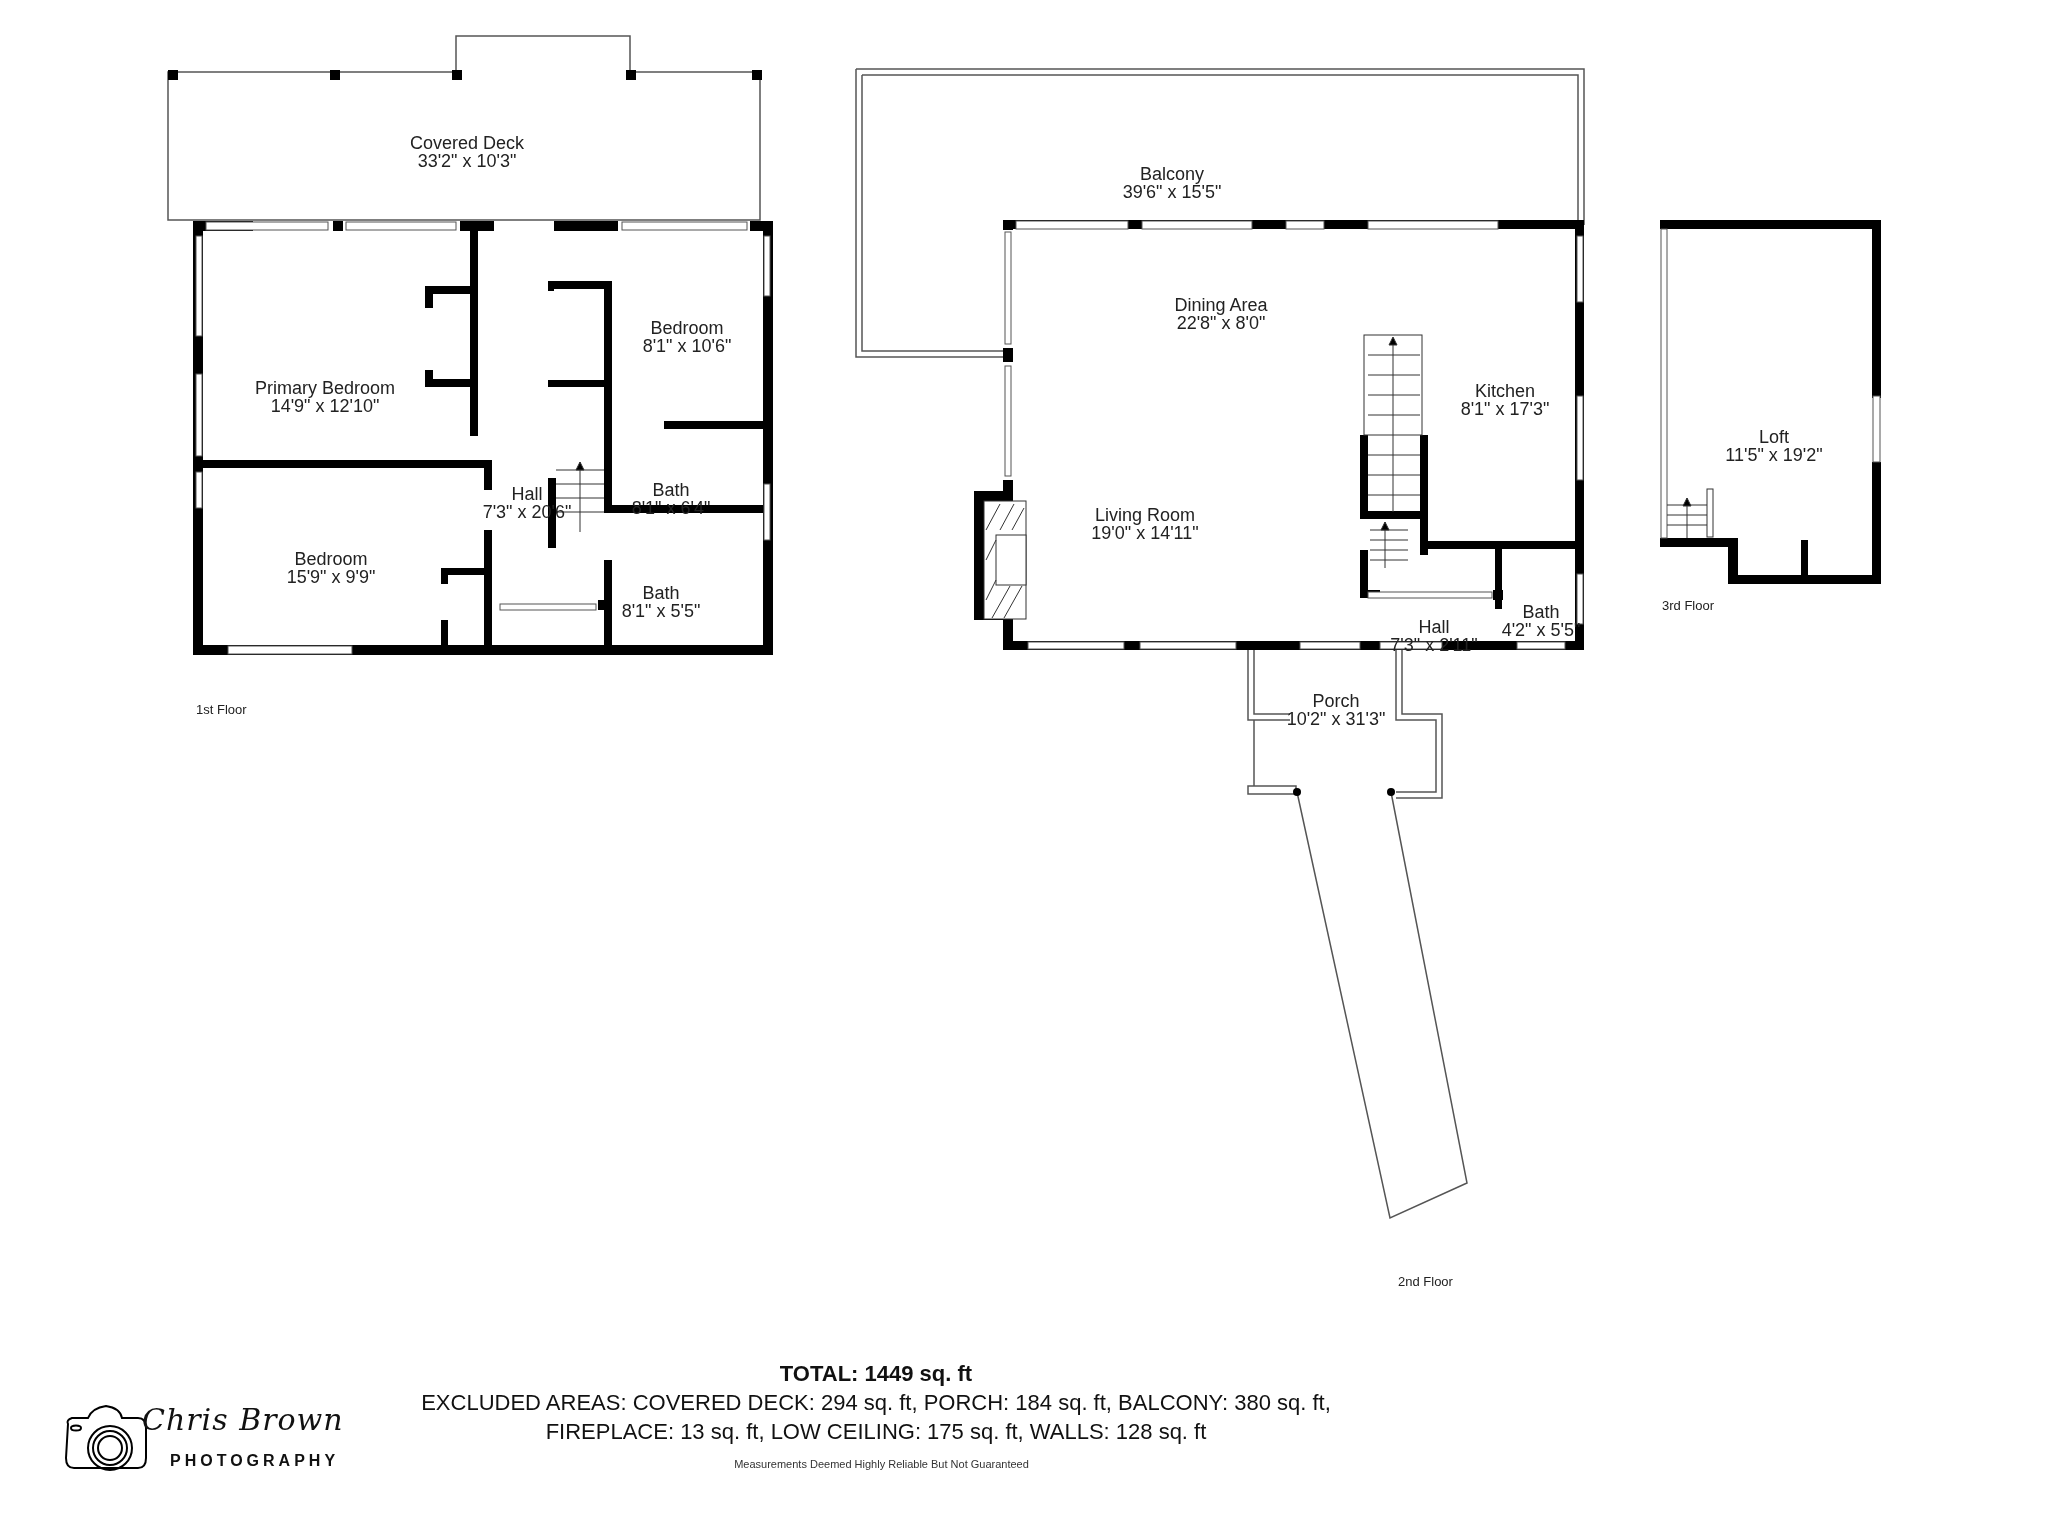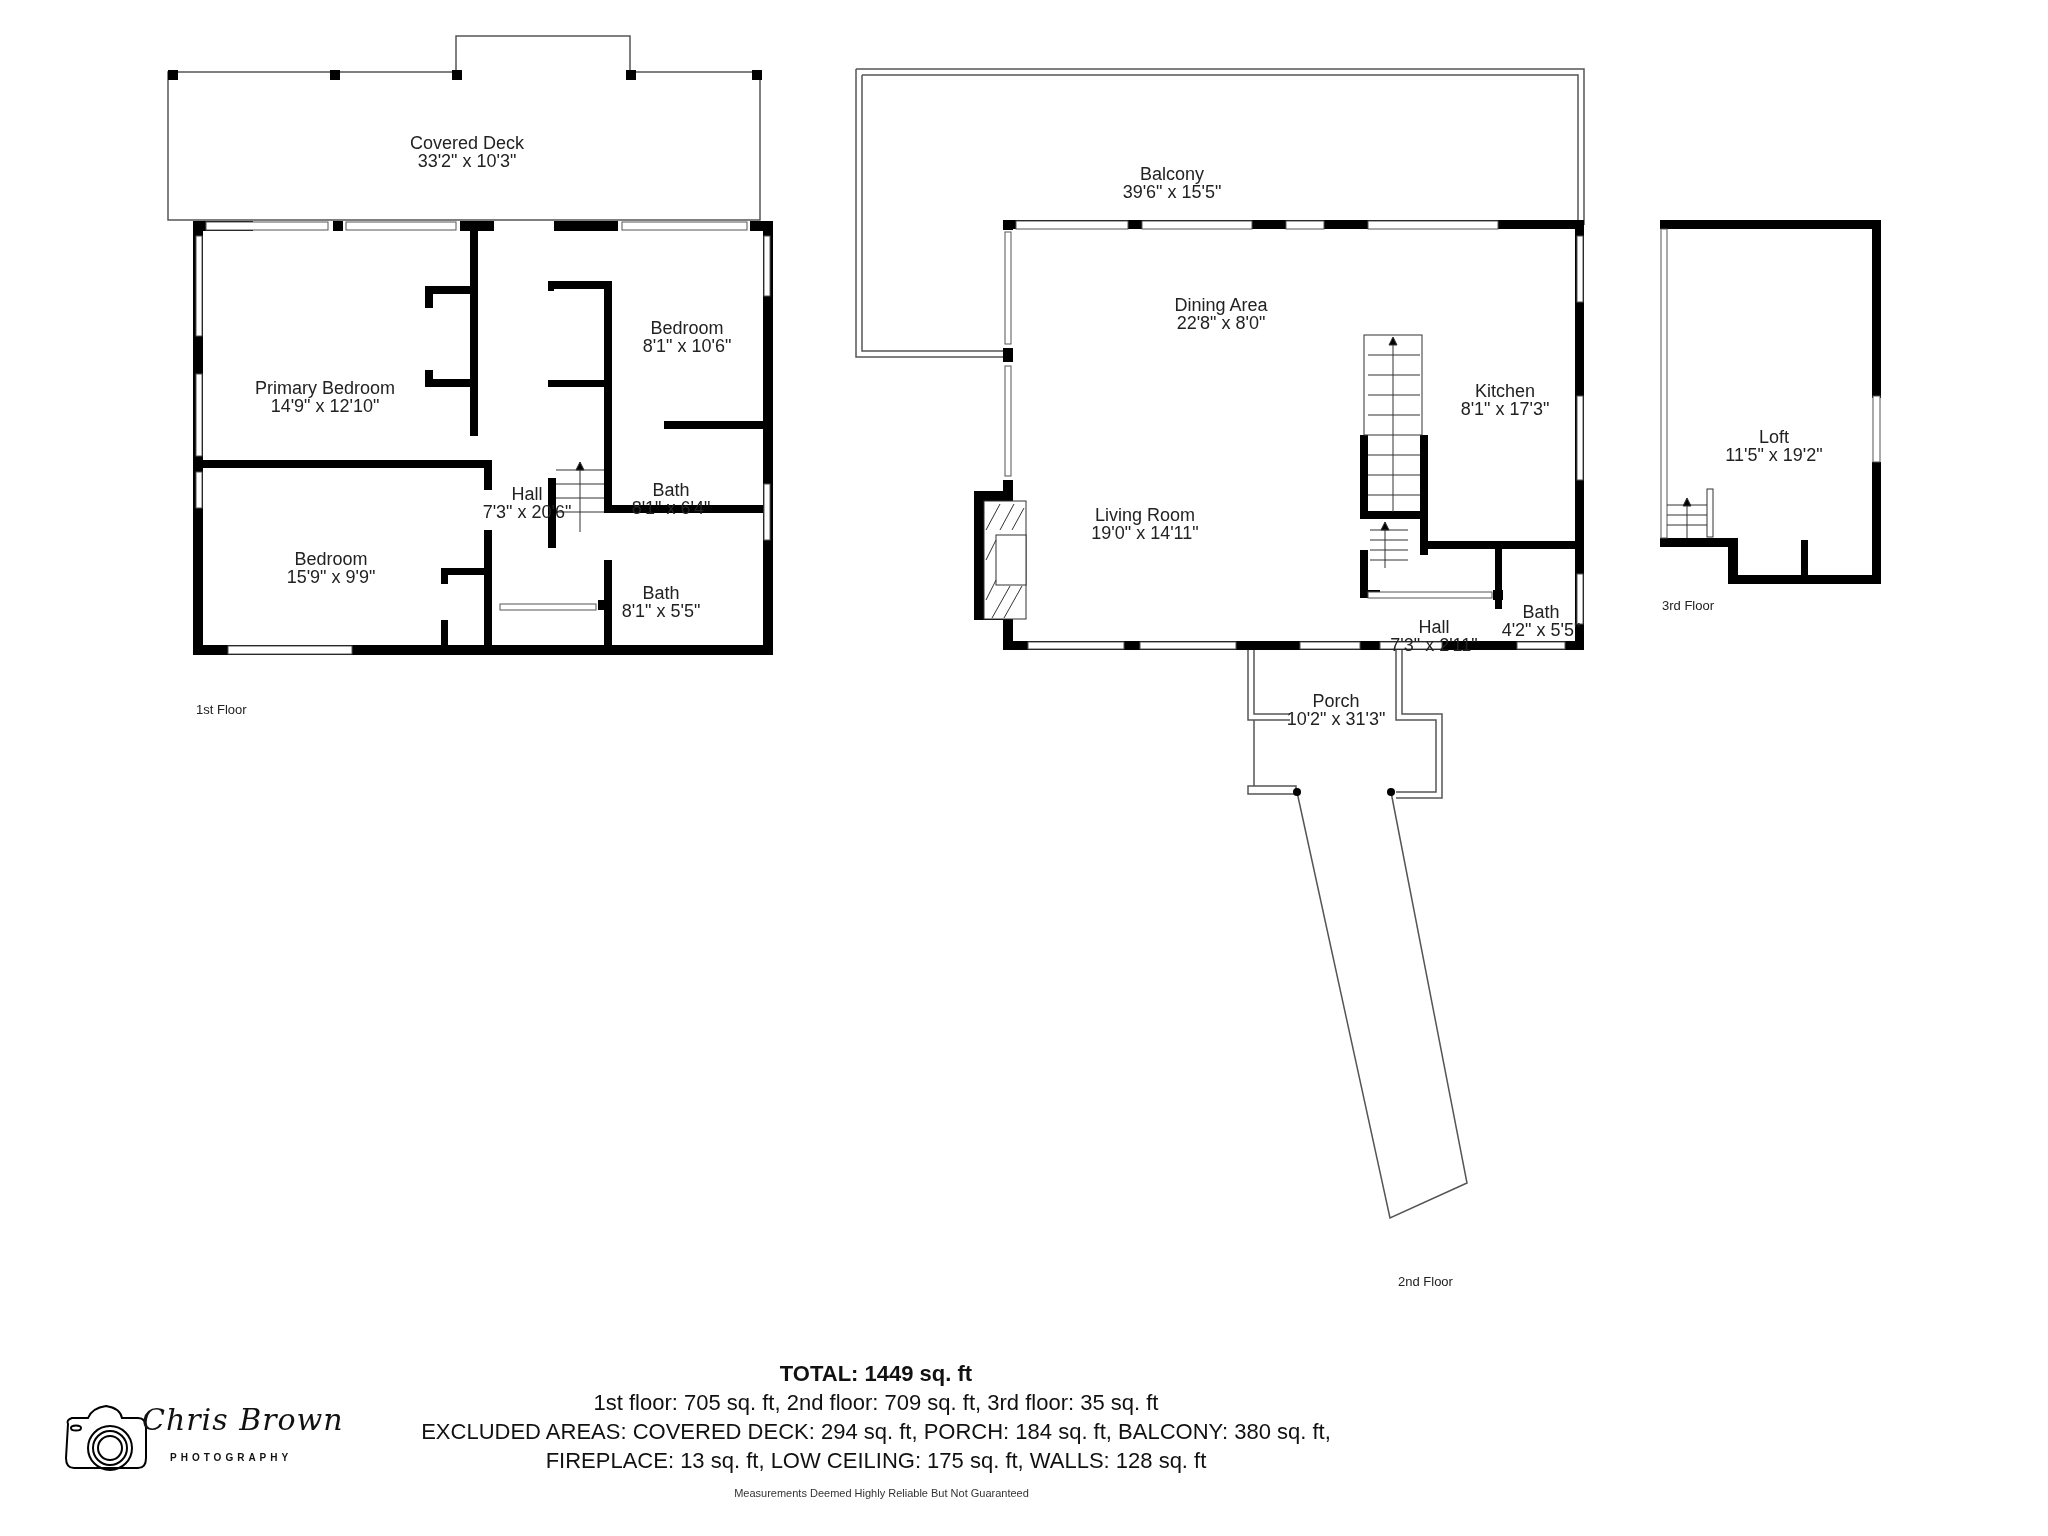--- a/index.html
+++ b/index.html
@@ -10,21 +10,21 @@
                 font-size: 18px; line-height: 18px; color: #222; white-space: nowrap; }
   .room-label .dim { display: block; }
   .floor-label { position: absolute; font-size: 13px; color: #222; }
   .summary { position: absolute; left: 0; width: 1752px; top: 1360px; text-align: center; }
   .summary .total { font-size: 22px; font-weight: bold; line-height: 28px; }
   .summary .line { font-size: 22px; line-height: 29px; }
   .summary .disclaimer { font-size: 11px; margin-top: 12px; color: #333; margin-left: 11px; }
   .logo { position: absolute; left: 60px; top: 1400px; width: 290px; height: 80px; text-align: center; }
   .logo .script { position: absolute; left: 82px; top: 2px; font-family: "DejaVu Serif", serif;
                   font-style: italic; font-size: 30px; letter-spacing: 1px; }
-  .logo .sub { position: absolute; left: 110px; top: 52px; font-size: 10px; font-weight: bold;
+  .logo .sub { position: absolute; left: 110px; top: 52px; font-size: 16px; font-weight: bold;
                letter-spacing: 4px; }
 </style>
 </head>
 <body>
 
 <svg class="plan" width="2048" height="1536" viewBox="0 0 2048 1536">
 
   <g fill="none" stroke="#555" stroke-width="1.5">
 
     <path d="M168 72 H456 V36 H630 V72 H760 V220 H168 Z"></path>
@@ -247,21 +247,20 @@
 <div class="floor-label" style="left:1398px; top:1274px;">2nd Floor</div>
 
 <div class="room-label" style="left:1774px; top:428px;">
   <span>Loft</span>
   <span class="dim">11'5" x 19'2"</span>
 </div>
 <div class="floor-label" style="left:1662px; top:598px;">3rd Floor</div>
 
 <div class="summary">
   <div class="total">TOTAL: 1449 sq. ft</div>
-  <div class="line">1st floor: 705 sq. ft, 2nd floor: 709 sq. ft, 3rd floor: 35 sq. ft</div>
   <div class="line">EXCLUDED AREAS: COVERED DECK: 294 sq. ft, PORCH: 184 sq. ft, BALCONY: 380 sq. ft,</div>
   <div class="line">FIREPLACE: 13 sq. ft, LOW CEILING: 175 sq. ft, WALLS: 128 sq. ft</div>
   <div class="disclaimer">Measurements Deemed Highly Reliable But Not Guaranteed</div>
 </div>
 
 <div class="logo">
   <span class="script">Chris Brown</span>
   <span class="sub">PHOTOGRAPHY</span>
 </div>
 

